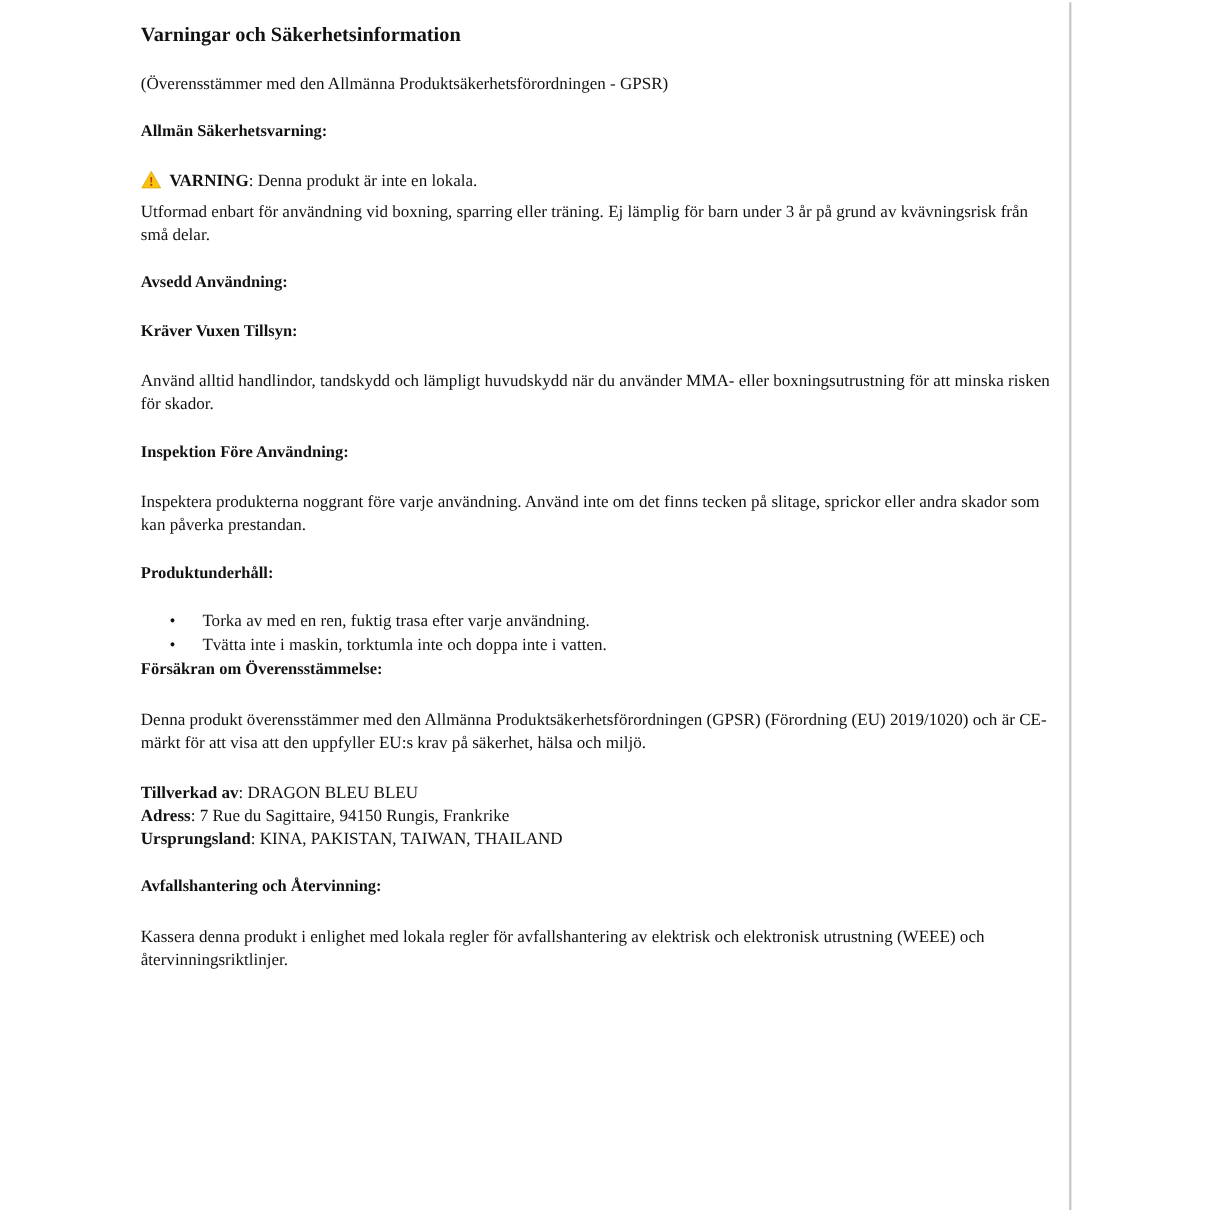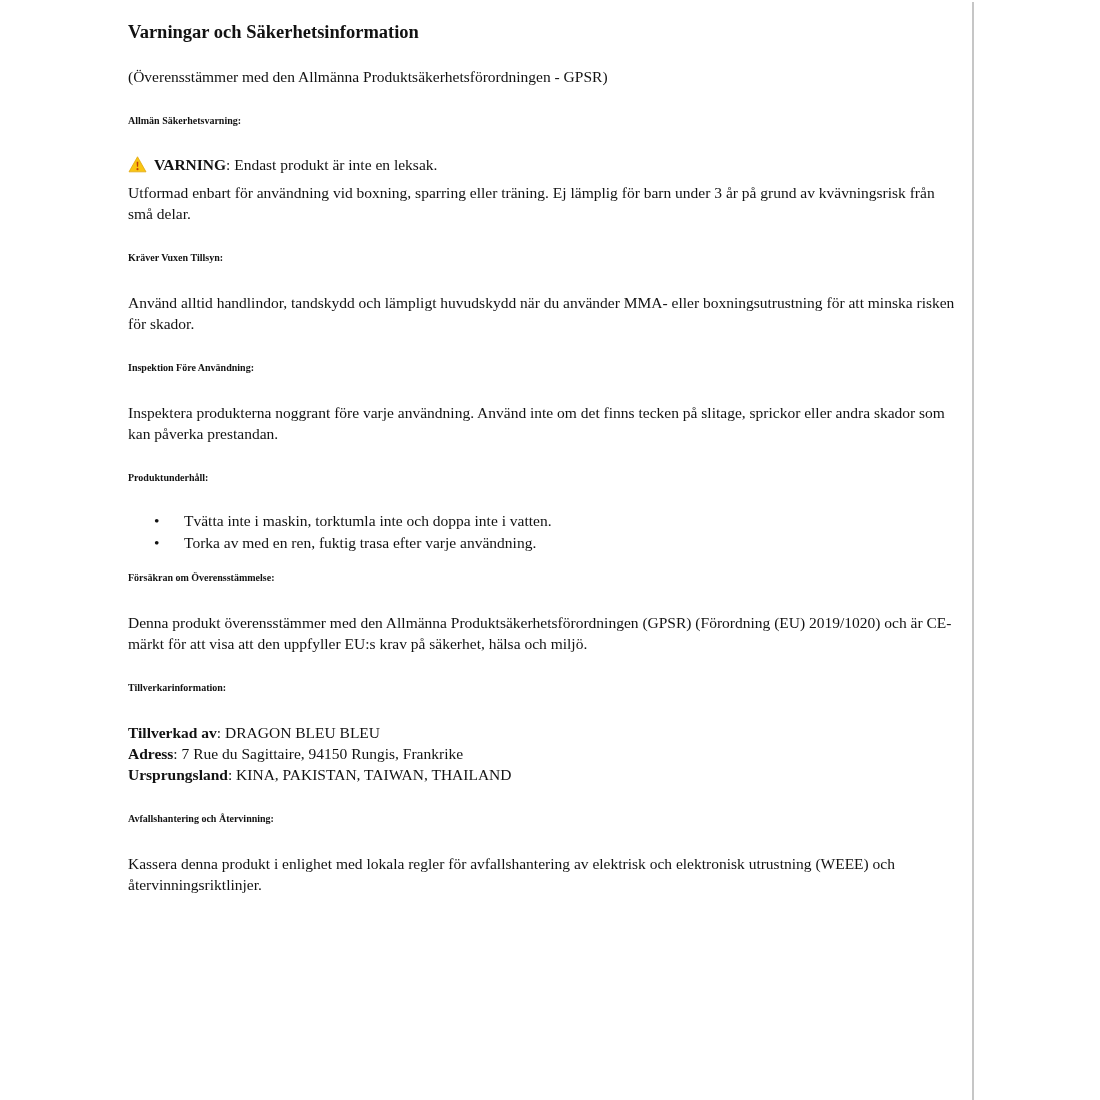--- a/index.html
+++ b/index.html
@@ -40,27 +40,27 @@
   h1.doc-title {
     font-size: 18.5px;
     line-height: 24px;
     font-weight: bold;
     margin: 8px 0 0 0;
   }
   p.subtitle {
     margin: 22px 0 0 0;
   }
   h2.sec-heading {
-    font-size: 10px;
+    font-size: 15px;
     line-height: 21px;
     font-weight: bold;
     margin: 23px 0 0 0;
   }
   h2.sec-heading.tight {
-    margin-top: 13px;
+    margin-top: 1px;
   }
   p.body-text {
     margin: 24px 0 0 0;
   }
   p.warn-block {
     margin: 23px 0 0 0;
   }
   .warn-first-line {
     display: block;
     margin-bottom: 4px;
@@ -109,43 +109,43 @@
     <h2 class="sec-heading">Allmän Säkerhetsvarning:</h2>
 
     <p class="warn-block">
       <span class="warn-first-line">
         <span class="wicon">
           <svg width="19" height="17" viewBox="0 0 24 22" aria-hidden="true">
             <path d="M12 1 L23 20.5 H1 Z" fill="#f9c513" stroke="#e0a50c" stroke-width="1" stroke-linejoin="round"></path>
             <path d="M10.9 7.5 h2.2 l-0.35 6.5 h-1.5 Z" fill="#c03d0a"></path>
             <circle cx="12" cy="17" r="1.35" fill="#c03d0a"></circle>
           </svg>
-        </span><strong>VARNING</strong><span>: Endast produkt är inte en leksak.</span>
+        </span><strong>VARNING</strong><span>: Denna produkt är inte en lokala.</span>
       </span>
       <span>Utformad enbart för användning vid boxning, sparring eller träning. Ej lämplig för barn under 3 år på grund av kvävningsrisk från små delar.</span>
     </p>
 
+    <h2 class="sec-heading">Avsedd Användning:</h2>
 
     <h2 class="sec-heading">Kräver Vuxen Tillsyn:</h2>
 
     <p class="body-text">Använd alltid handlindor, tandskydd och lämpligt huvudskydd när du använder MMA- eller boxningsutrustning för att minska risken för skador.</p>
 
     <h2 class="sec-heading">Inspektion Före Användning:</h2>
     <p class="body-text">Inspektera produkterna noggrant före varje användning. Använd inte om det finns tecken på slitage, sprickor eller andra skador som kan påverka prestandan.</p>
 
     <h2 class="sec-heading">Produktunderhåll:</h2>
     <ul class="maint-list">
+      <li>Torka av med en ren, fuktig trasa efter varje användning.</li>
       <li>Tvätta inte i maskin, torktumla inte och doppa inte i vatten.</li>
-      <li>Torka av med en ren, fuktig trasa efter varje användning.</li>
     </ul>
 
     <h2 class="sec-heading tight">Försäkran om Överensstämmelse:</h2>
     <p class="body-text">Denna produkt överensstämmer med den Allmänna Produktsäkerhetsförordningen (GPSR) (Förordning (EU) 2019/1020) och är CE-märkt för att visa att den uppfyller EU:s krav på säkerhet, hälsa och miljö.</p>
 
-    <h2 class="sec-heading">Tillverkarinformation:</h2>
     <p class="mfr-block">
       <span><strong>Tillverkad av</strong><span>: DRAGON BLEU BLEU</span></span><br>
       <span><strong>Adress</strong><span>: 7 Rue du Sagittaire, 94150 Rungis, Frankrike</span></span><br>
       <span><strong>Ursprungsland</strong><span>: KINA, PAKISTAN, TAIWAN, THAILAND</span></span>
     </p>
 
     <h2 class="sec-heading">Avfallshantering och Återvinning:</h2>
     <p class="body-text">Kassera denna produkt i enlighet med lokala regler för avfallshantering av elektrisk och elektronisk utrustning (WEEE) och återvinningsriktlinjer.</p>
 
   </div>

